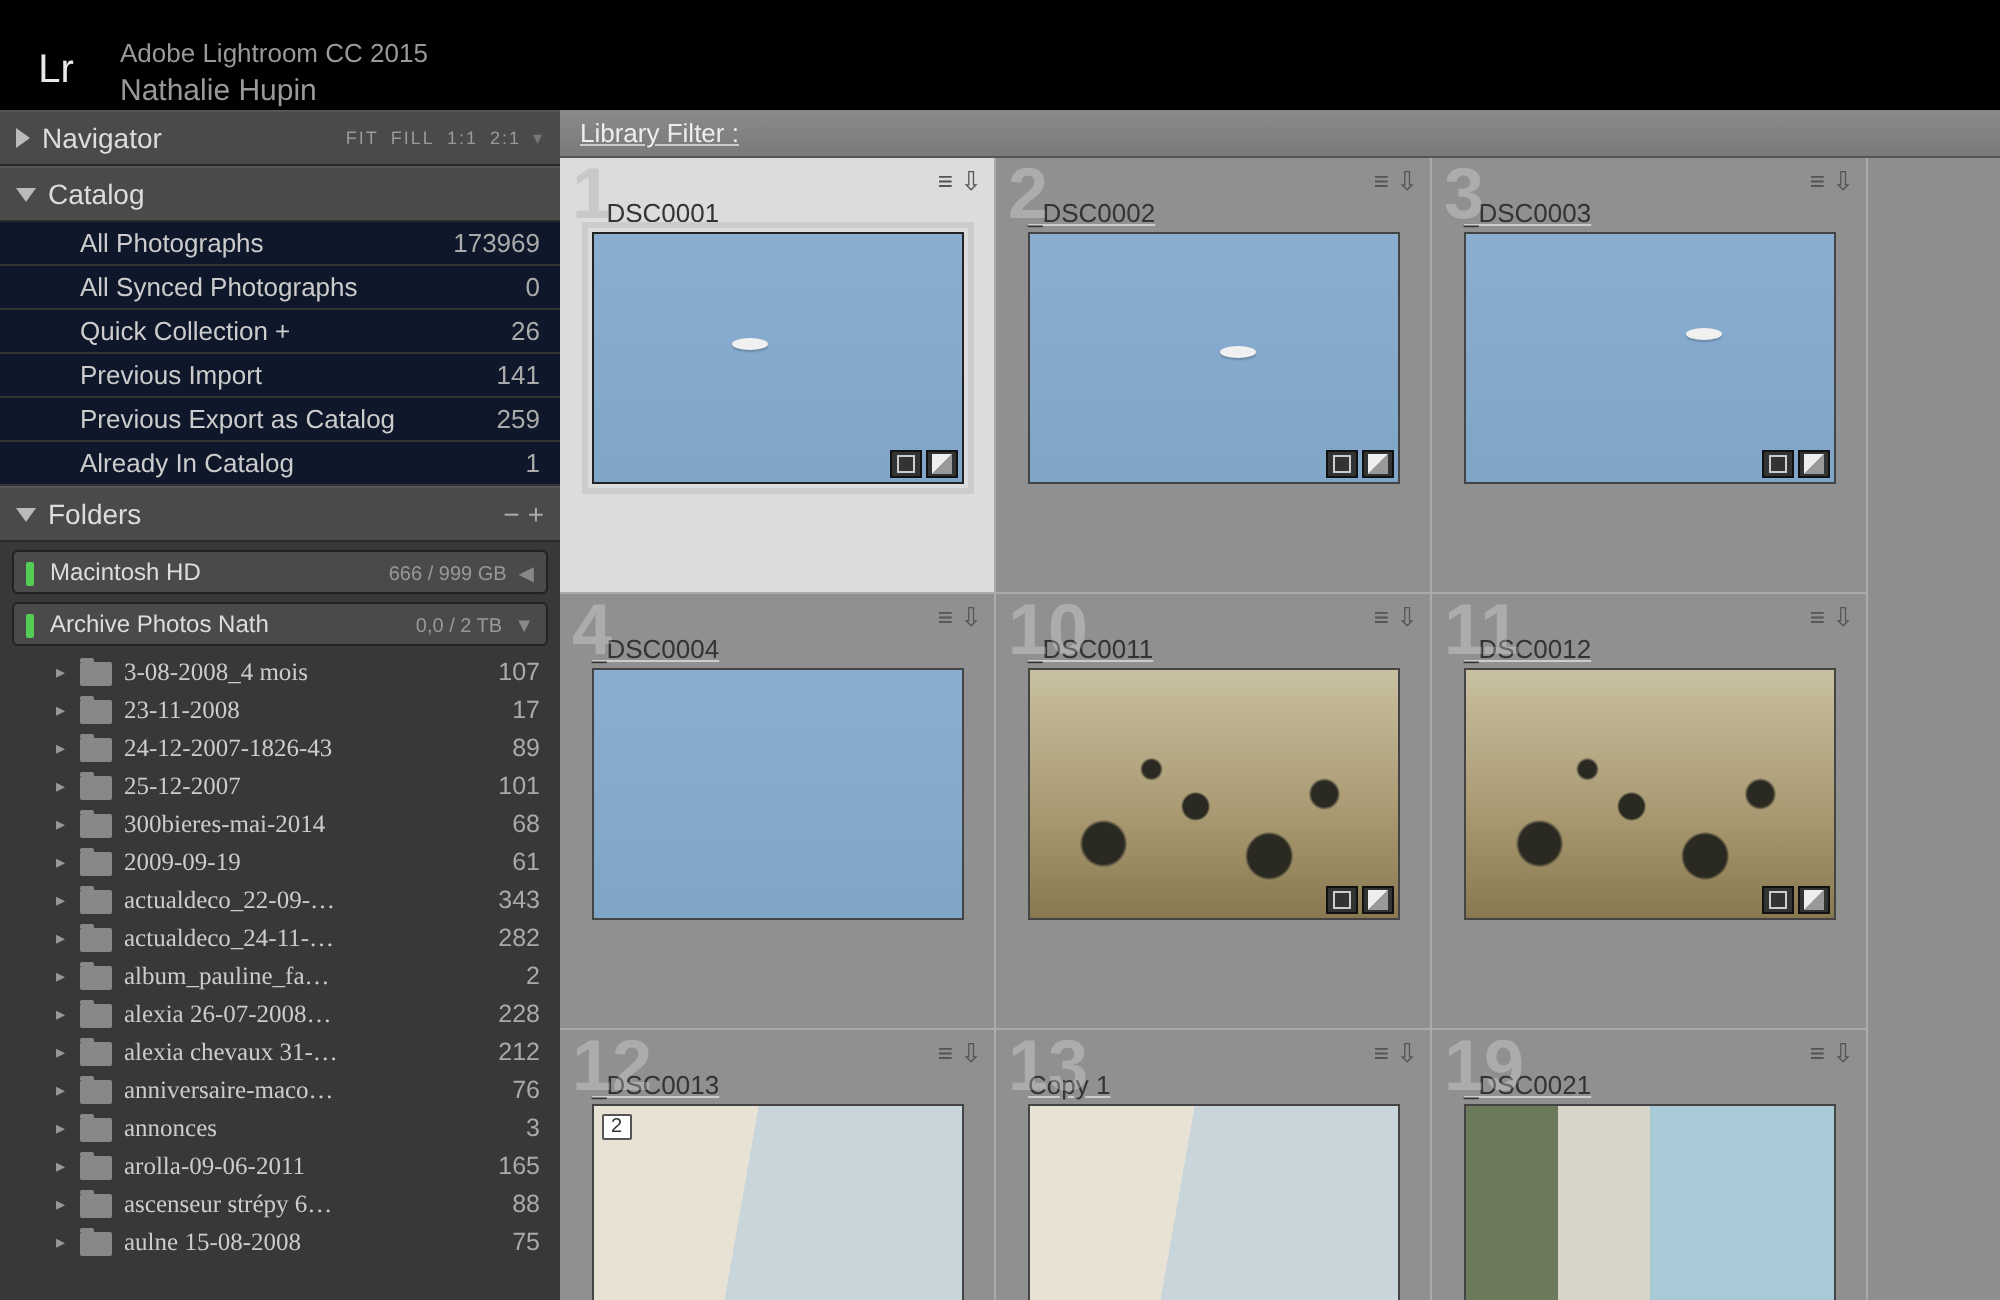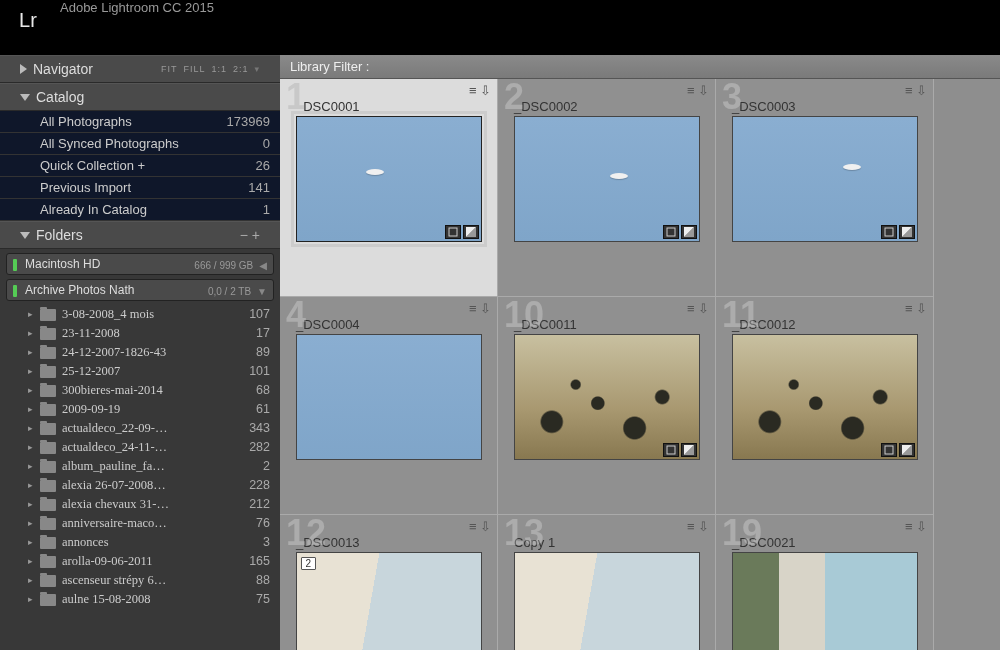--- a/index.html
+++ b/index.html
@@ -9,21 +9,21 @@
     color: #ccc;
     width: 1000px;
     height: 650px;
     overflow: hidden;
     font-size: 12px;
   }
   .header {
     height: 55px;
     background: #000;
     display: flex;
-    align-items: flex-start;
+    align-items: flex-end;
     padding: 0 8px;
   }
   .lr-logo {
     width: 40px;
     height: 40px;
     display: flex;
     align-items: center;
     justify-content: center;
     font-size: 20px;
     color: #e8e8e8;
@@ -37,21 +37,21 @@
   .sidebar {
     width: 280px;
     background: #383838;
     flex-shrink: 0;
     overflow: hidden;
   }
   .panel-header {
     display: flex;
     align-items: center;
     height: 28px;
-    padding: 0 20px;
+    padding: 0 8px;
     background: #4a4a4a;
     border-top: 1px solid #555;
     border-bottom: 1px solid #2a2a2a;
     color: #ddd;
     font-size: 14px;
   }
   .panel-header .tri {
     width: 0; height: 0;
     margin-right: 6px;
   }
@@ -146,20 +146,21 @@
     white-space: nowrap;
     font-family: Liberation Serif, serif;
   }
   .f-count { color: #aaa; margin-left: 16px; }
 
   .content {
     flex: 1;
     background: #8e8e8e;
     position: relative;
     overflow: hidden;
+    text-decoration: underline;
   }
   .filter-bar {
     height: 24px;
     background: linear-gradient(#8a8a8a,#7a7a7a);
     border-bottom: 1px solid #555;
     display: flex;
     align-items: center;
     padding: 0 10px;
     color: #eee;
     font-size: 13px;
@@ -264,20 +265,21 @@
   }
   .tb svg { width: 12px; height: 12px; }
 </style>
 </head>
 <body>
 
 <div class="header">
   <div class="lr-logo">Lr</div>
   <div class="header-text">
     <div>Adobe Lightroom CC 2015</div>
+    <div class="line2">Nathalie Hupin</div>
   </div>
 </div>
 
 <div class="main">
   <div class="sidebar">
 
     <div class="panel-header">
       <div class="tri tri-right"></div>
       <span>Navigator</span>
       <div class="nav-opts">
@@ -304,20 +306,24 @@
         </div>
         <div class="catalog-item">
           <span>Quick Collection  +</span>
           <span class="count">26</span>
         </div>
         <div class="catalog-item">
           <span>Previous Import</span>
           <span class="count">141</span>
         </div>
         <div class="catalog-item">
+          <span>Previous Export as Catalog</span>
+          <span class="count">259</span>
+        </div>
+        <div class="catalog-item">
           <span>Already In Catalog</span>
           <span class="count">1</span>
         </div>
       </div>
 
     <div class="panel-header">
       <div class="tri tri-down"></div>
       <span>Folders</span>
       <div class="folders-ctrl">
         <span>−</span>

